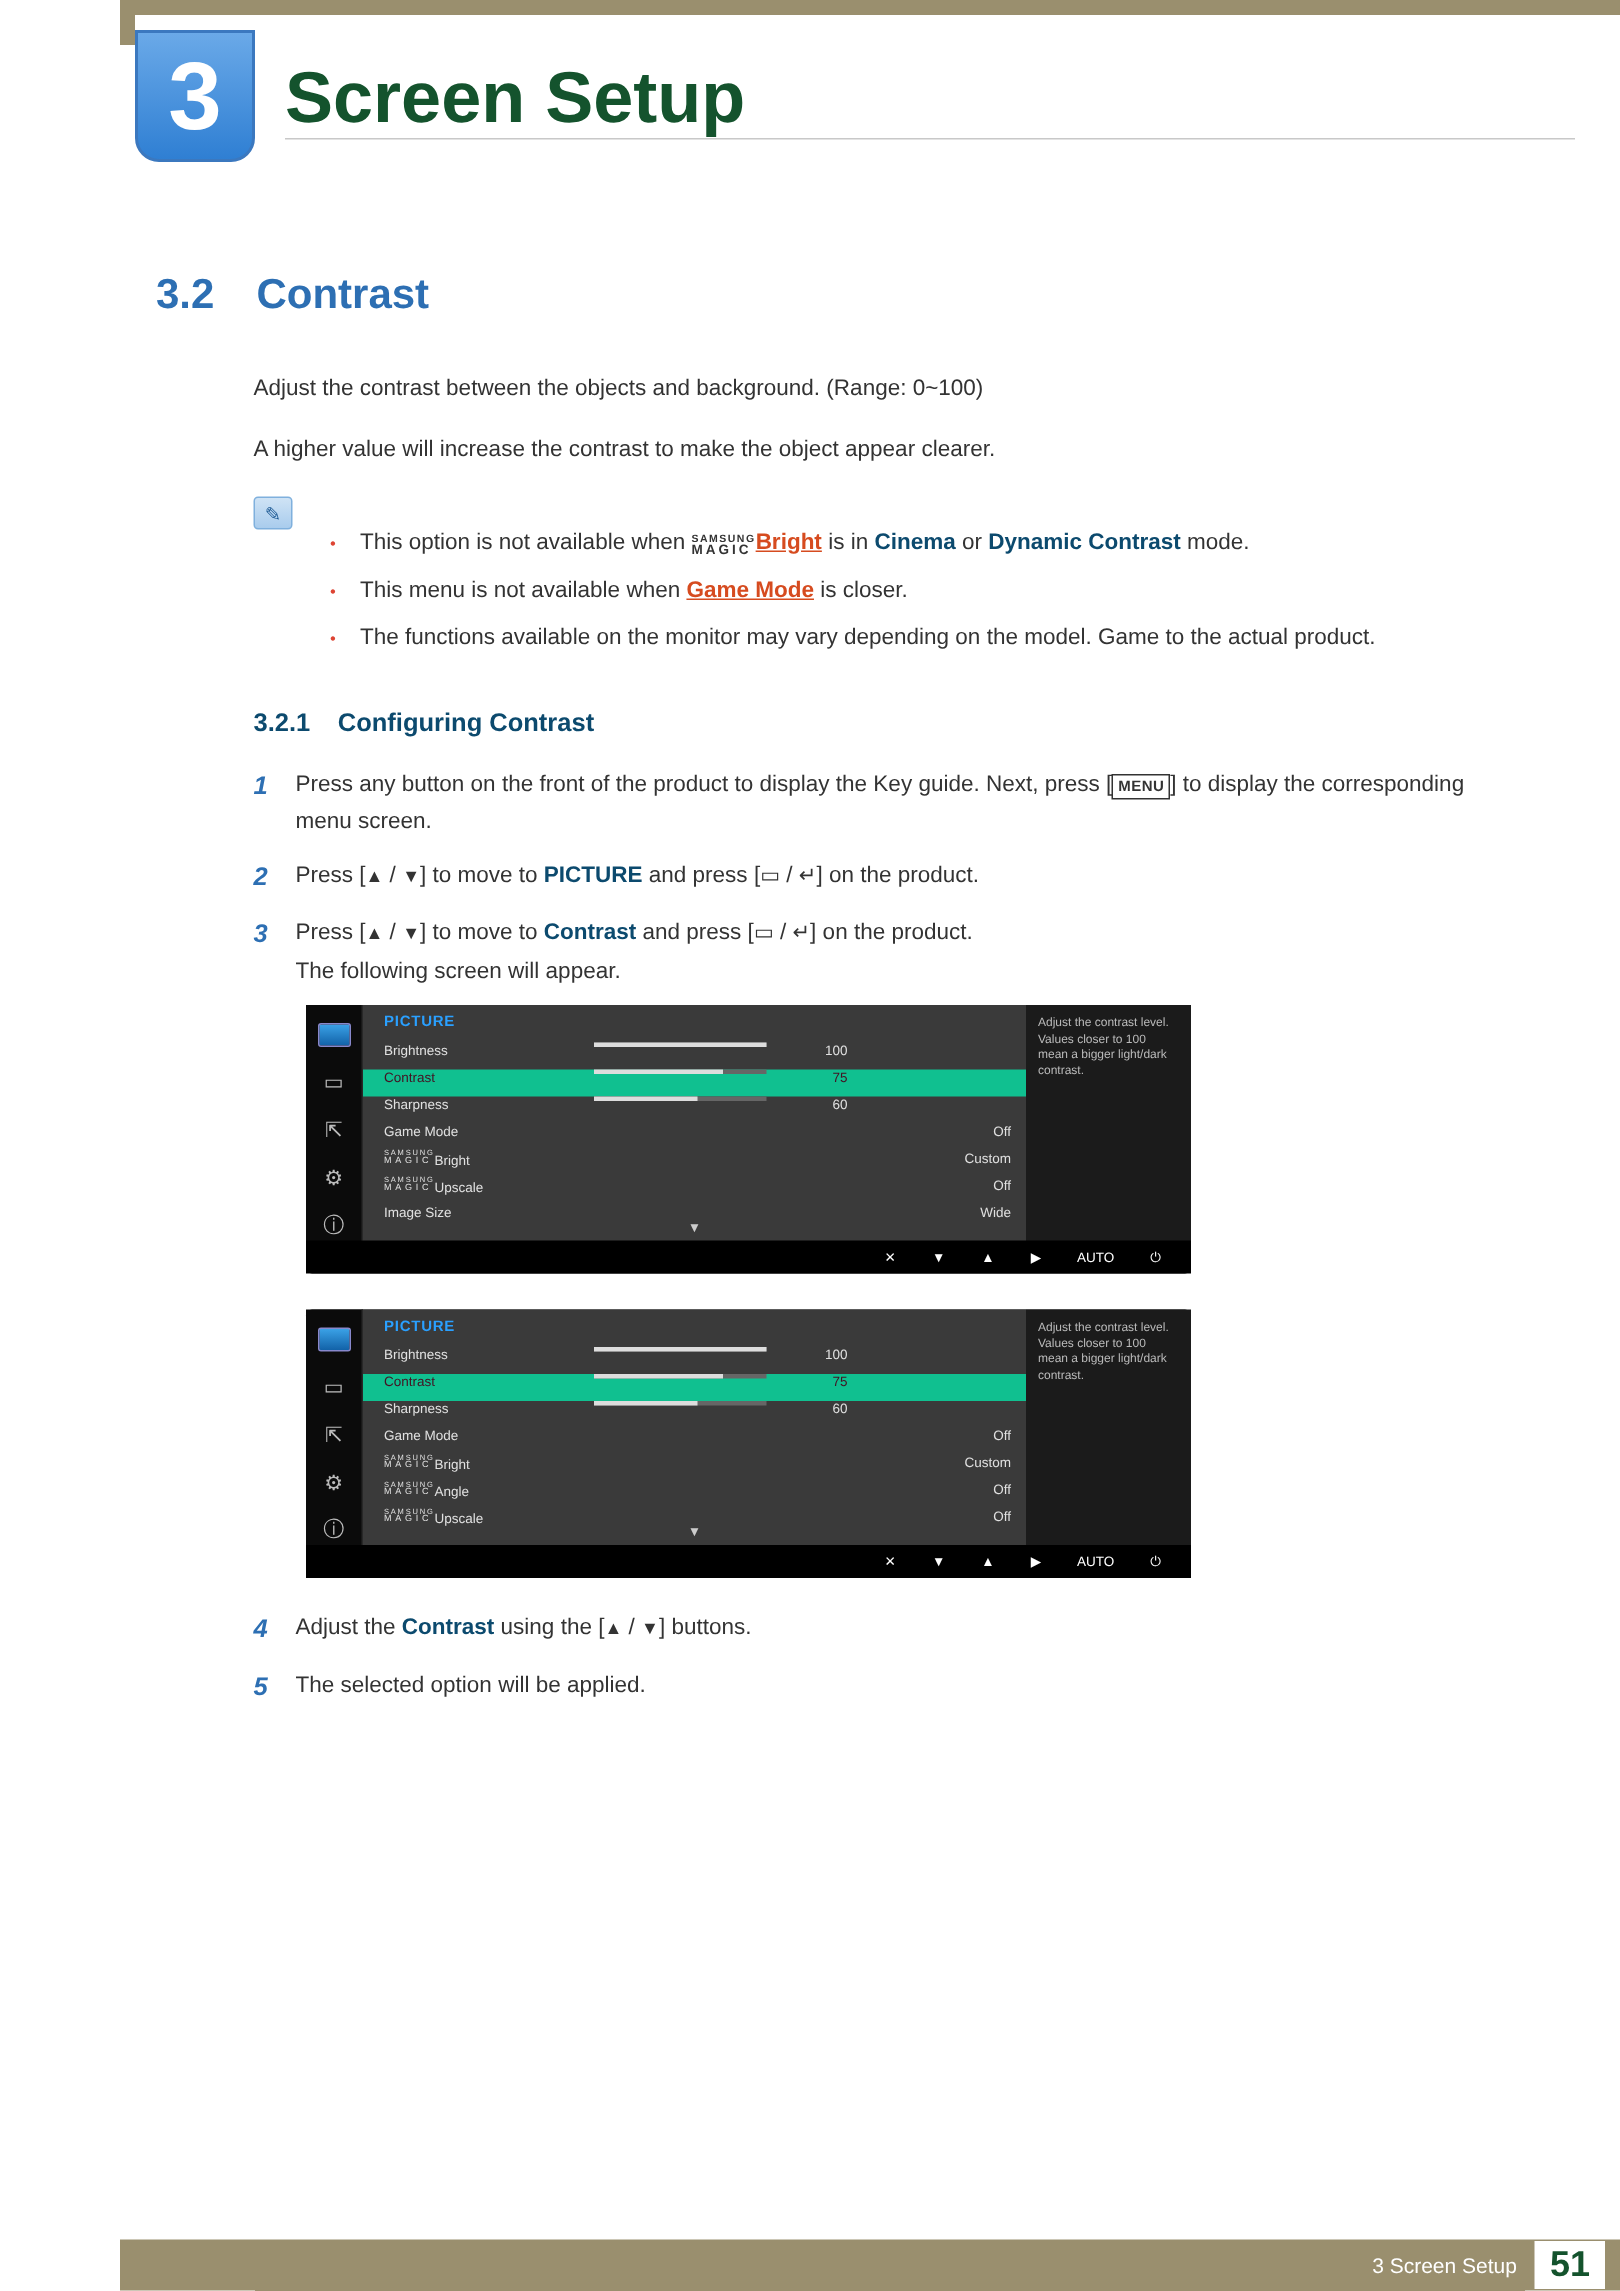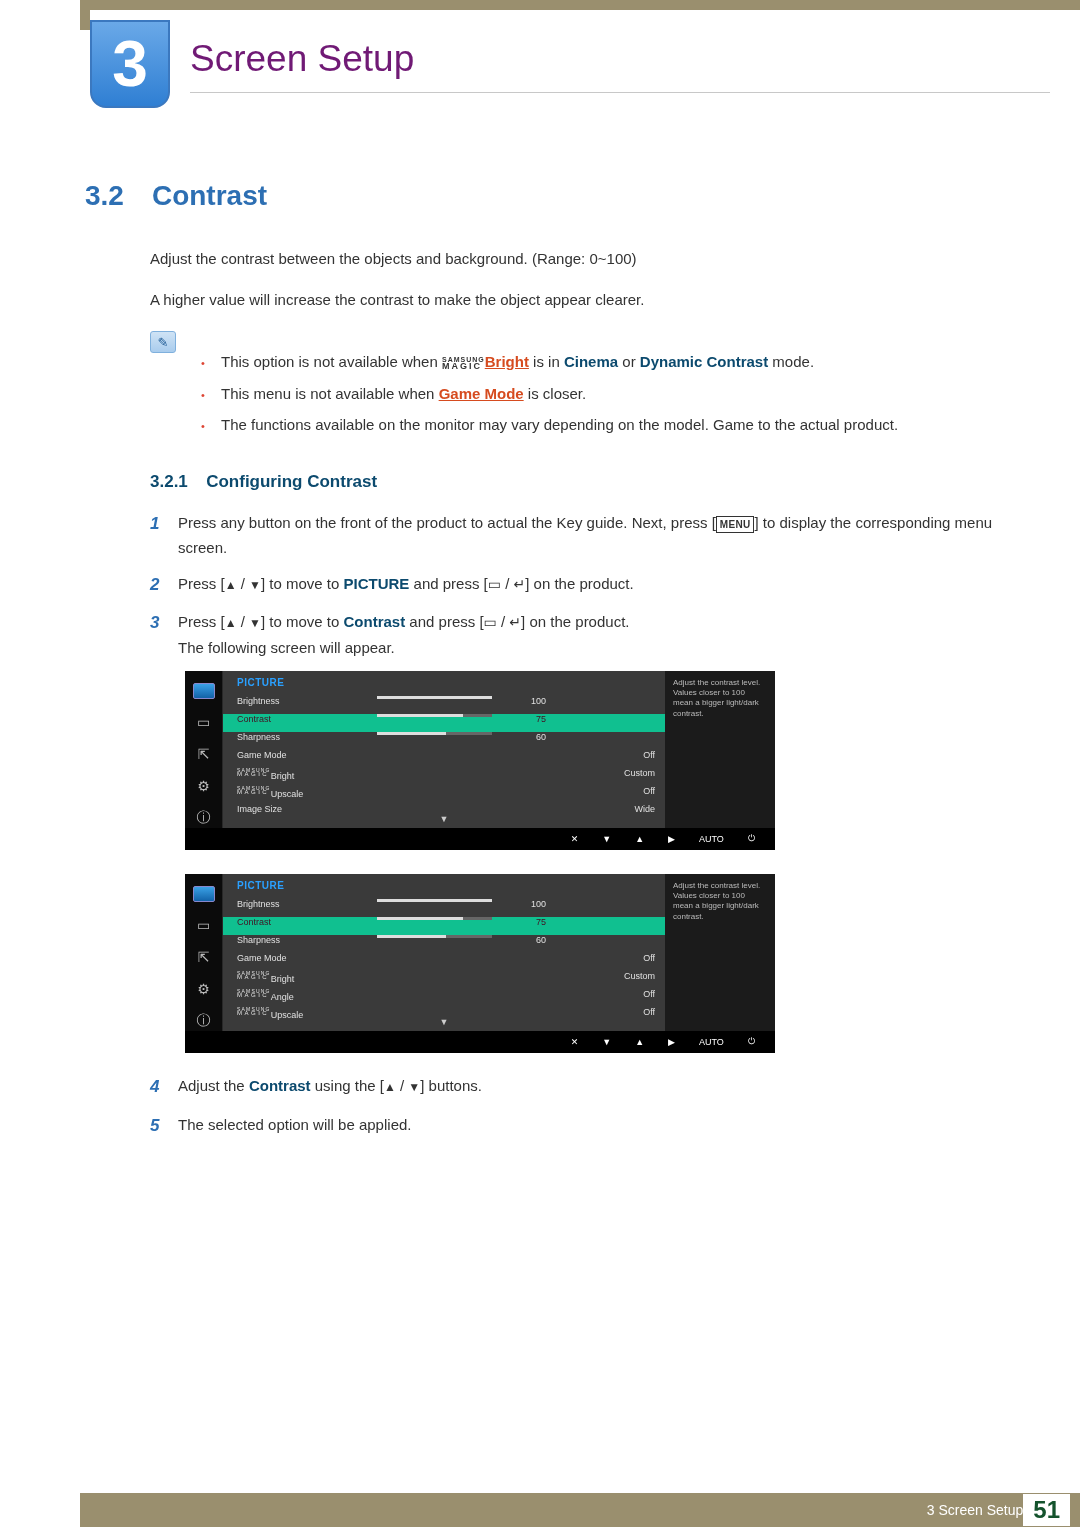--- a/index.html
+++ b/index.html
@@ -14,28 +14,28 @@
     position: absolute; top: 20px; left: 90px;
     width: 80px; height: 88px;
     background: linear-gradient(#6aa9e8, #2f7fd3);
     border-radius: 0 0 16px 16px;
     color: #fff; font-size: 64px; font-weight: bold;
     display: flex; align-items: center; justify-content: center;
     border: 2px solid #3b78bf;
   }
   .chapter-title {
     position: absolute; top: 38px; left: 190px;
-    font-size: 37px; color: #701a75; font-weight: 400;
+    font-size: 48px; color: #14532d; font-weight: 700;
   }
   .title-underline {
     position: absolute; top: 92px; left: 190px; right: 30px;
     height: 1px; background: #c8c8c8;
   }
   
-  .content { position: absolute; top: 180px; left: 85px; right: 70px; }
+  .content { position: absolute; top: 180px; left: 104px; right: 70px; }
   
   .h2-row { display: flex; align-items: baseline; gap: 28px; margin-bottom: 36px; }
   .h2-num { color: #2d6fb3; font-size: 28px; font-weight: bold; }
   .h2-txt { color: #2d6fb3; font-size: 28px; font-weight: bold; }
   
   .para { font-size: 15px; line-height: 1.5; margin-bottom: 18px; margin-left: 65px; }
   
   .note-block { display: flex; margin-left: 65px; margin-top: 12px; margin-bottom: 20px; }
   .note-icon {
     width: 26px; height: 22px; background: linear-gradient(#cfe3f5,#a9cced);
@@ -82,21 +82,21 @@
   .osd-slider-fill { position: absolute; left: 0; top: 0; bottom: 0; background: #ddd; }
   .osd-val { width: 40px; text-align: right; }
   .osd-row .osd-label .magic-label2 { display:inline-block; font-size:5px; line-height:0.9; vertical-align:2px;}
   .magic-label2 .top { display:block; letter-spacing:1.2px;}
   .magic-label2 .bot { display:block; letter-spacing:2.5px; font-size:6px;}
   .osd-tip { width: 110px; background: #1b1b1b; font-size: 8px; line-height: 1.3; padding: 7px 8px; color: #bbb;}
   .osd-tip-inner { }
   .osd-foot { height: 22px; background: #000; display: flex; justify-content: flex-end; align-items: center; gap: 24px; padding-right: 20px; color:#fff; font-size:9px;}
   .osd-arrow-dn { position:absolute; bottom:4px; left:50%; transform:translateX(-50%); color:#ccc; font-size:9px;}
   
-  .footer-bar { position: absolute; bottom: 0; left: 80px; right: 0; height: 34px; background: #9a8f6e; display: flex; justify-content: flex-end; align-items: center; padding-right: 10px; }
+  .footer-bar { position: absolute; bottom: 0; left: 80px; right: 0; height: 34px; background: #9a8f6e; display: flex; justify-content: flex-end; align-items: center; padding-right: 10px; gap: 12px; }
   .footer-text { color: #fff; font-size: 14px; }
   .footer-page { background: #fff; color: #14532d; font-size: 24px; font-weight: bold; padding: 2px 10px; }
 </style>
 </head>
 <body>
 
 <div class="page">
   <div class="top-bar"></div>
   <div class="left-tick"></div>
 
@@ -131,21 +131,21 @@
     <div class="h3-row">
       <span>3.2.1</span>
       <span>&nbsp;&nbsp;</span>
       <span>Configuring Contrast</span>
     </div>
 
     <div class="steps">
       <div class="step">
         <span class="step-num">1</span>
         <span>
-          <span>Press any button on the front of the product to actual the Key guide. Next, press [</span><span class="menu-b">MENU</span><span>] to display the corresponding menu screen.</span>
+          <span>Press any button on the front of the product to display the Key guide. Next, press [</span><span class="menu-b">MENU</span><span>] to display the corresponding menu screen.</span>
         </span>
       </div>
       <div class="step">
         <span class="step-num">2</span>
         <span>
           <span>Press [</span><span class="tri">▲</span> / <span class="tri">▼</span><span>] to move to </span><span class="orange-b">PICTURE</span><span> and press [</span><span class="rect-btn">▭</span> / <span class="rect-btn">↵</span><span>] on the product.</span>
         </span>
       </div>
       <div class="step">
         <span class="step-num">3</span>

